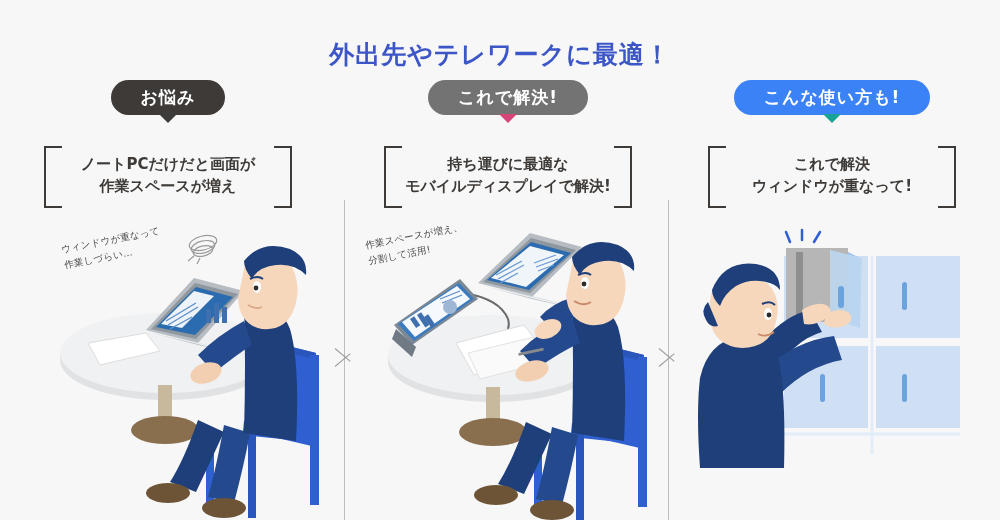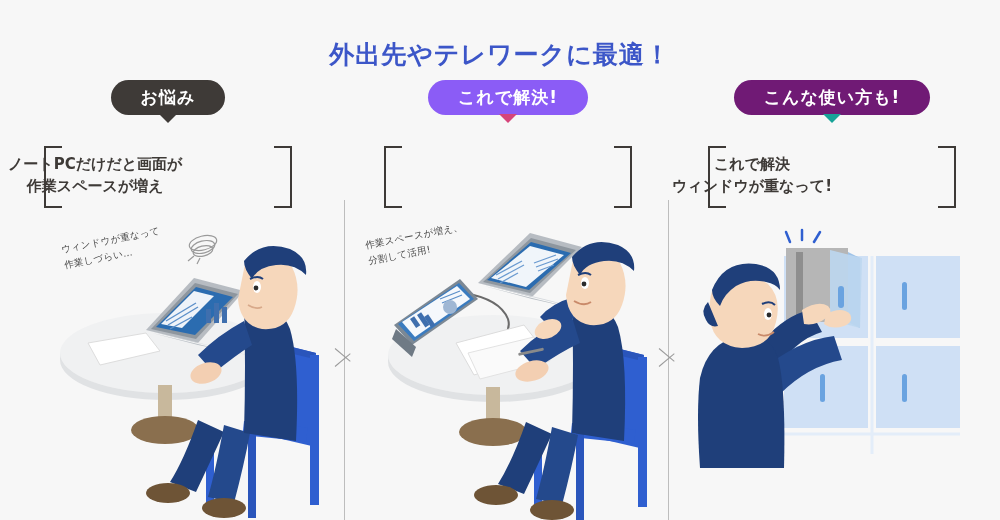--- a/index.html
+++ b/index.html
@@ -73,34 +73,34 @@
     bottom: -8px;
     margin-left: -9px;
     width: 0;
     height: 0;
     border-left: 9px solid transparent;
     border-right: 9px solid transparent;
     border-top: 9px solid currentColor;
   }
   .badge-dark  { background: #3e3a37; }
   .badge-dark::after  { border-top-color: #3e3a37; }
-  .badge-pink  { background: #8b5cf6; }
+  .badge-pink  { background: #737373; }
   .badge-pink::after  { border-top-color: #d6447a; }
-  .badge-teal  { background: #701a75; }
+  .badge-teal  { background: #3b82f6; }
   .badge-teal::after  { border-top-color: #17a398; }
 
   
   .caption-row {
     position: relative;
     margin-top: 14px;
     width: 100%;
     height: 64px;
     display: flex;
     align-items: center;
-    justify-content: flex-start;
+    justify-content: center;
   }
   .bracket {
     position: absolute;
     top: 2px;
     width: 16px;
     height: 58px;
     border-top: 2px solid #3e3a37;
     border-bottom: 2px solid #3e3a37;
   }
   .bracket-l { left: 36px; border-left: 2px solid #3e3a37; }
@@ -251,20 +251,24 @@
       <path d="M200 80 q8 5 14 2" stroke="#d8a98a" stroke-width="1.6" fill="none"></path>
     </g>
   </svg>
 
   <div class="col col-2">
     <div class="badge-wrap">
       <div class="badge badge-pink">これで解決!</div>
     </div>
     <div class="caption-row">
       <span class="bracket bracket-l"></span>
+      <div class="caption">
+        <span>持ち運びに最適な</span>
+        <span class="l2">モバイルディスプレイで解決!</span>
+      </div>
       <span class="bracket bracket-r"></span>
     </div>
   </div>
 
   <div class="note note-2">
     <div>作業スペースが増え、</div>
     <div>分割して活用!</div>
   </div>
 
   <svg class="scene" width="340" height="300" viewBox="0 0 340 300" style="left:368px; top:225px;">

